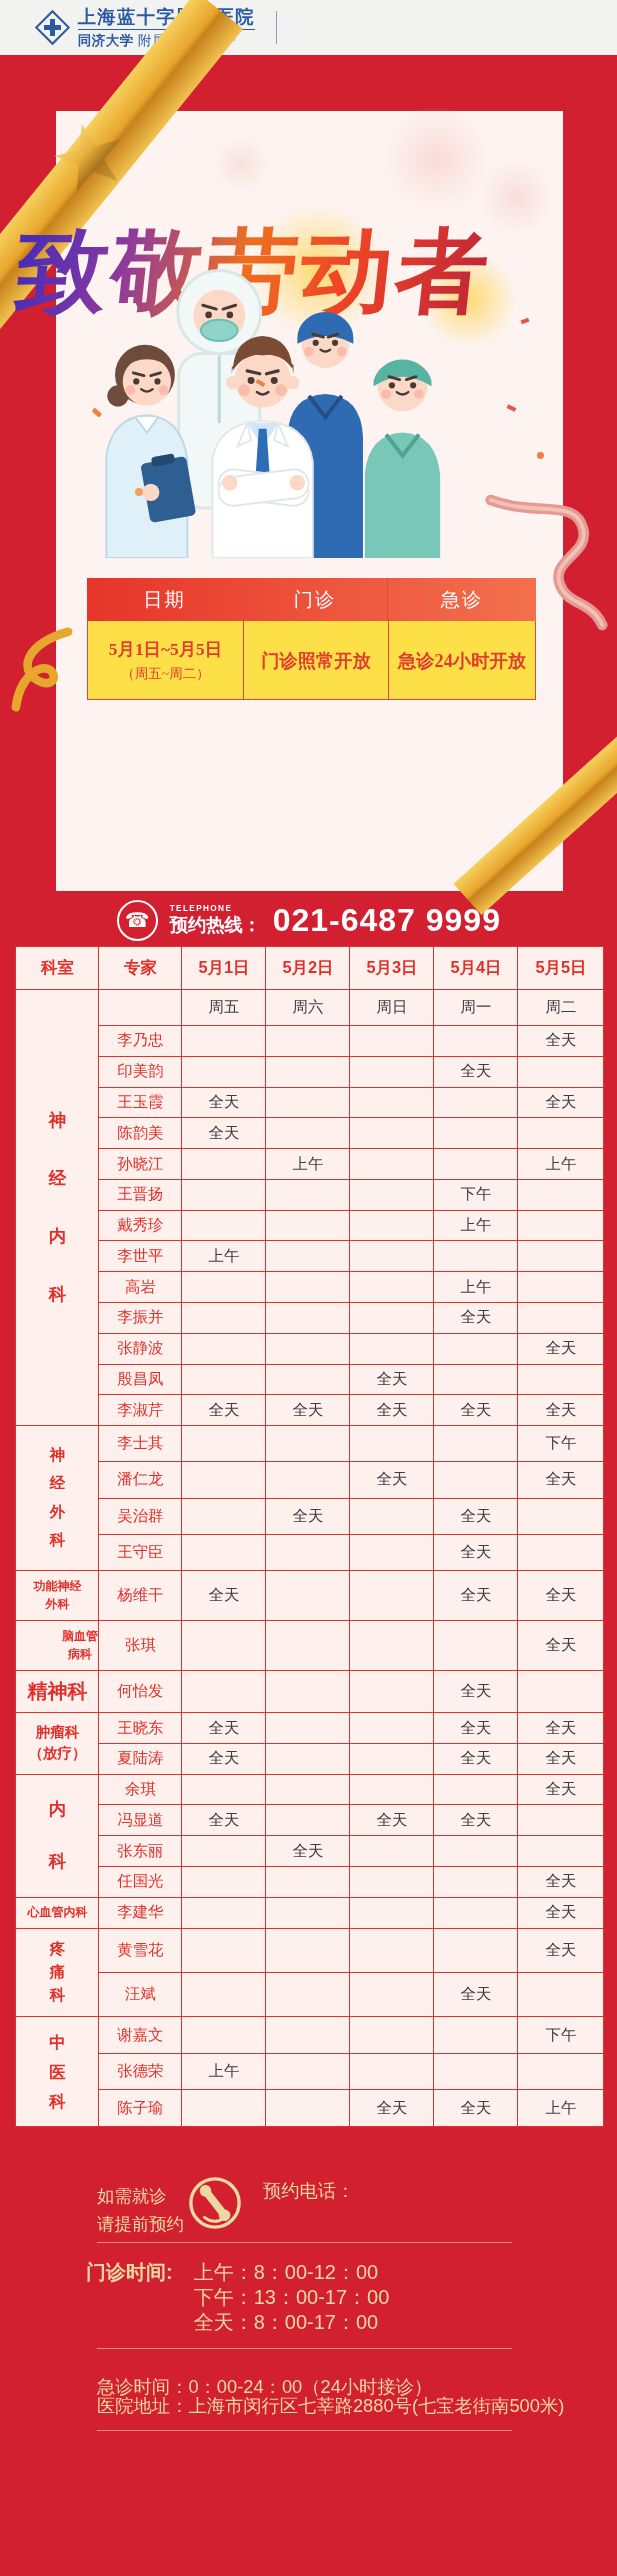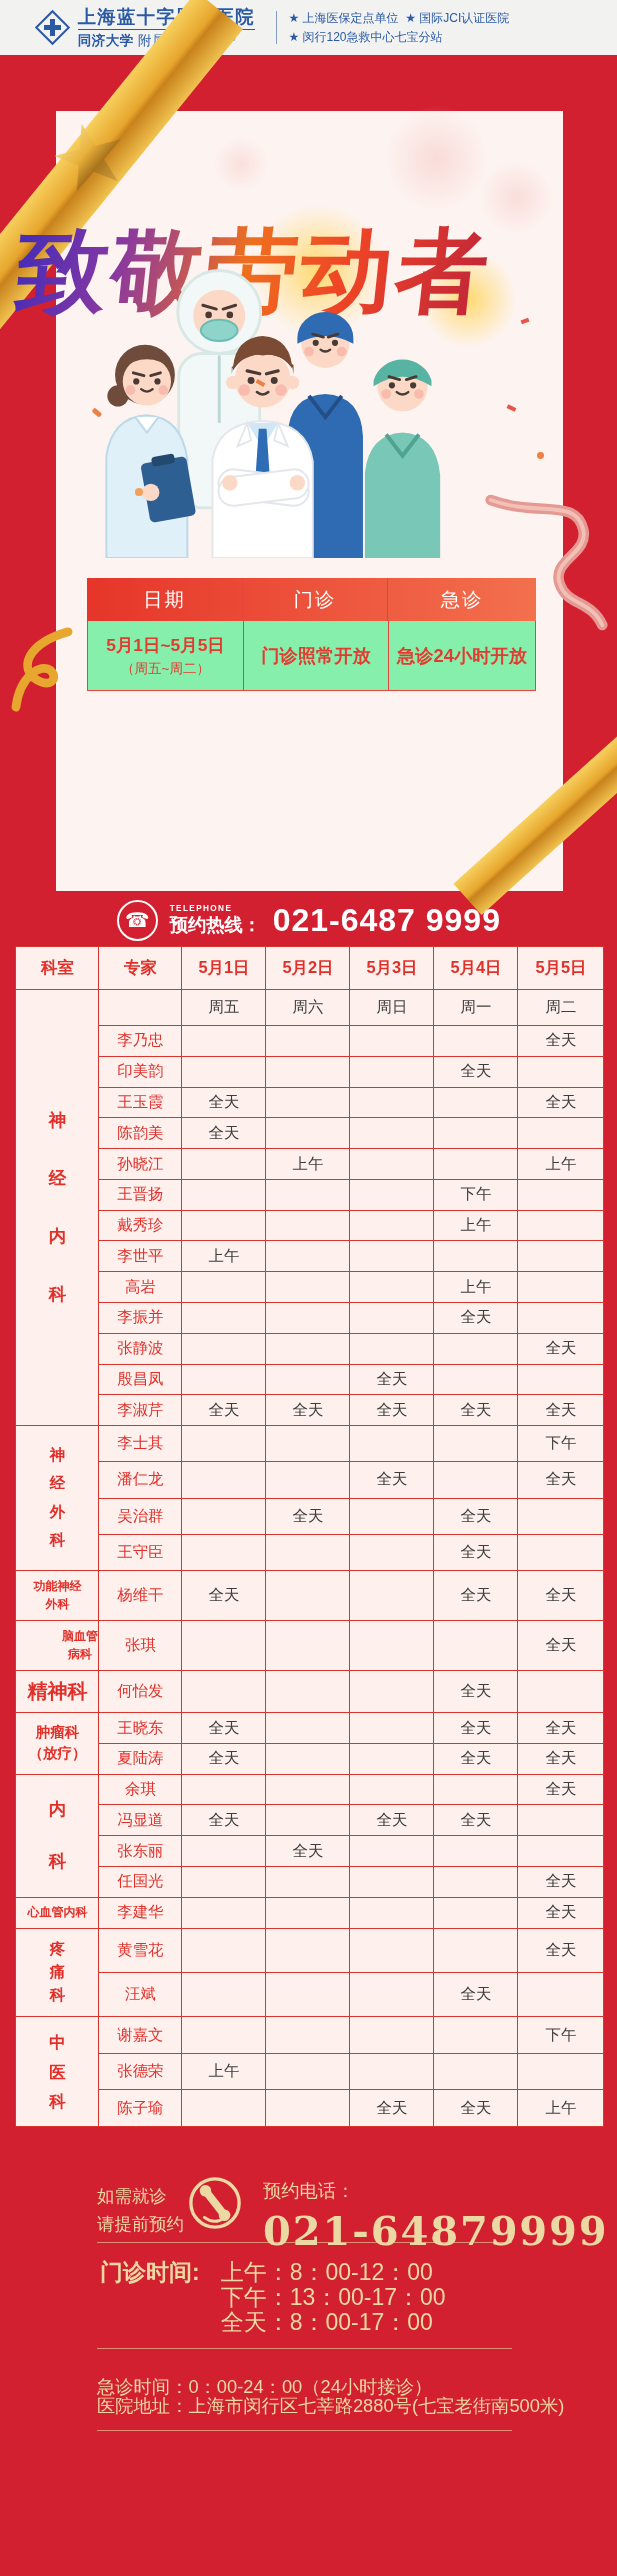--- a/index.html
+++ b/index.html
@@ -34,21 +34,21 @@
         color:#d8432e;background:linear-gradient(100deg,#4a2db6 6%,#8a38a0 24%,#ef6f1e 48%,#ee4426 68%,#c22639 94%);
         -webkit-background-clip:text;background-clip:text;-webkit-text-fill-color:transparent;}
   .illus{position:absolute;left:31px;top:230px;z-index:5;}
   .confetti{position:absolute;z-index:5;}
   .pc-title{position:absolute;left:0;width:507px;top:539px;z-index:5;text-align:center;
         font-size:24px;font-weight:bold;color:#e4322a;letter-spacing:1.9px;}
   
   .dt{position:absolute;left:31px;top:578px;width:449px;z-index:5;}
   .dt-head{display:flex;height:43px;background:linear-gradient(90deg,#e6352a,#f3704d);}
   .dt-head .c{display:flex;align-items:center;justify-content:center;color:#fff;font-size:19.3px;font-weight:normal;letter-spacing:1.9px;}
-  .dt-body{display:flex;height:70px;background:#86efac;border:1.9px solid #e5453b;border-top:none;box-sizing:border-box;}
+  .dt-body{display:flex;height:79px;background:#fde047;border:1.9px solid #e5453b;border-top:none;box-sizing:border-box;font-family:Liberation Serif, serif;}
   .dt-body .c{display:flex;flex-direction:column;align-items:center;justify-content:center;color:#e23b2f;font-weight:bold;}
   .dt .c1{width:155px;} .dt .c2{width:145px;border-left:1.9px solid #e5453b;box-sizing:border-box;} .dt .c3{flex:1;border-left:1.9px solid #e5453b;box-sizing:border-box;}
   .dt-body .l1{font-size:17.4px;} .dt-body .l2{font-size:13.5px;margin-top:3.9px;font-weight:normal;color:#e23b2f;}
   .dt-body .big{font-size:18.3px;}
   
   .hotline{position:absolute;left:0;top:894px;width:618px;height:52px;z-index:5;display:flex;align-items:center;justify-content:center;gap:11.6px;color:#fff;}
   .hl-circle{width:37px;height:37px;border:2.4px solid #fff;border-radius:50%;display:flex;align-items:center;justify-content:center;font-size:20px;line-height:1;}
   .hl-txt{line-height:1;}
   .hl-en{font-size:8.2px;letter-spacing:1.4px;font-weight:bold;margin-bottom:2.9px;}
   .hl-label{font-size:18.3px;font-weight:bold;}
@@ -59,49 +59,45 @@
   .sched th{height:42px;color:#e1302a;font-size:16.4px;font-weight:bold;}
   .sched tr.wk td{height:35px;}
   .sched td.val{color:#3d3d3d;font-size:15.4px;}
   .sched td.name{color:#e1302a;font-size:15.4px;}
   .sched td.dept{color:#e1302a;font-weight:bold;}
   .vstack{display:flex;flex-direction:column;align-items:center;justify-content:center;line-height:1.1;}
   
   .foot{position:absolute;left:0;top:2161px;width:618px;z-index:5;color:#ecd8a3;}
   .f-row1{position:absolute;left:97px;top:21px;font-size:17.4px;line-height:28px;}
   .f-icon{position:absolute;left:187px;top:13.5px;}
-  .f-book{position:absolute;left:263px;top:17.4px;}
+  .f-book{position:absolute;left:263px;top:17.4px;text-align:center;}
   .f-book .lbl{font-size:18.3px;}
   .f-book .num{font-family:"DejaVu Serif","Liberation Serif",serif;font-size:40px;font-weight:bold;letter-spacing:1.9px;margin-top:3.9px;}
   .f-div{position:absolute;left:97px;width:415px;height:1px;background:rgba(236,216,163,.6);}
-  .f-out{position:absolute;left:100px;top:99px;font-size:23px;line-height:25px;display:flex;}
+  .f-out{position:absolute;left:86px;top:99px;font-size:20px;line-height:25px;display:flex;}
   .f-out .lbl{font-weight:bold;margin-right:21px;}
   .f-em{position:absolute;left:97px;top:213px;font-size:18.3px;}
   .f-ad{position:absolute;left:97px;top:232px;font-size:18.3px;}
 </style>
 </head>
 <body>
 
 <div class="page">
 
   <div class="top-bar">
     <div class="logo">
       <div class="dia"></div>
         <div class="ph"></div>
         <div class="pv"></div>
     </div>
     <div class="brand">
       <div class="t1">上海蓝十字脑科医院</div>
       <div class="t2"><span class="script">同济大学</span><span> 附属脑科医院</span><span class="sup">(筹)</span></div>
     </div>
     <div class="tb-div"></div>
-    <div class="badges">
-      <div><span>★ 上海医保定点单位</span>&nbsp;&nbsp;<span>★ 国际JCI认证医院</span></div>
-      <div><span>★ 闵行120急救中心七宝分站</span></div>
-    </div>
   </div>
 
   <div class="card"></div>
 
   <div class="blob" style="left:381px;top:106px;width:111px;height:106px;background:radial-gradient(circle,rgba(246,199,195,.55),rgba(246,199,195,0) 70%);"></div>
   <div class="blob" style="left:478px;top:159px;width:77px;height:77px;background:radial-gradient(circle,rgba(246,199,195,.5),rgba(246,199,195,0) 70%);"></div>
   <div class="blob" style="left:212px;top:135px;width:58px;height:58px;background:radial-gradient(circle,rgba(246,199,195,.45),rgba(246,199,195,0) 70%);"></div>
 
   <div class="ribbon tl"></div>
   <div class="ribbon br"></div>
@@ -603,21 +599,20 @@
       <circle cx="29" cy="29" r="25" fill="none" stroke="#ecd8a3" stroke-width="3.5"></circle>
       <g transform="rotate(-38 29 29)">
         <rect x="25" y="12" width="8" height="34" rx="4" fill="#ecd8a3"></rect>
         <circle cx="29" cy="13" r="6" fill="#ecd8a3"></circle>
         <circle cx="29" cy="45" r="6" fill="#ecd8a3"></circle>
       </g>
       <path d="M18 44 q10 8 22 0" fill="none" stroke="#ecd8a3" stroke-width="3" stroke-linecap="round"></path>
     </svg>
     <div class="f-book">
       <div class="lbl">预约电话：</div>
-      <div class="num">021-64879999</div>
     </div>
     <div class="f-div" style="top:81px;"></div>
     <div class="f-out">
       <div class="lbl">门诊时间:</div>
       <div>
         <div>上午：8：00-12：00</div>
         <div>下午：13：00-17：00</div>
         <div>全天：8：00-17：00</div>
       </div>
     </div>

